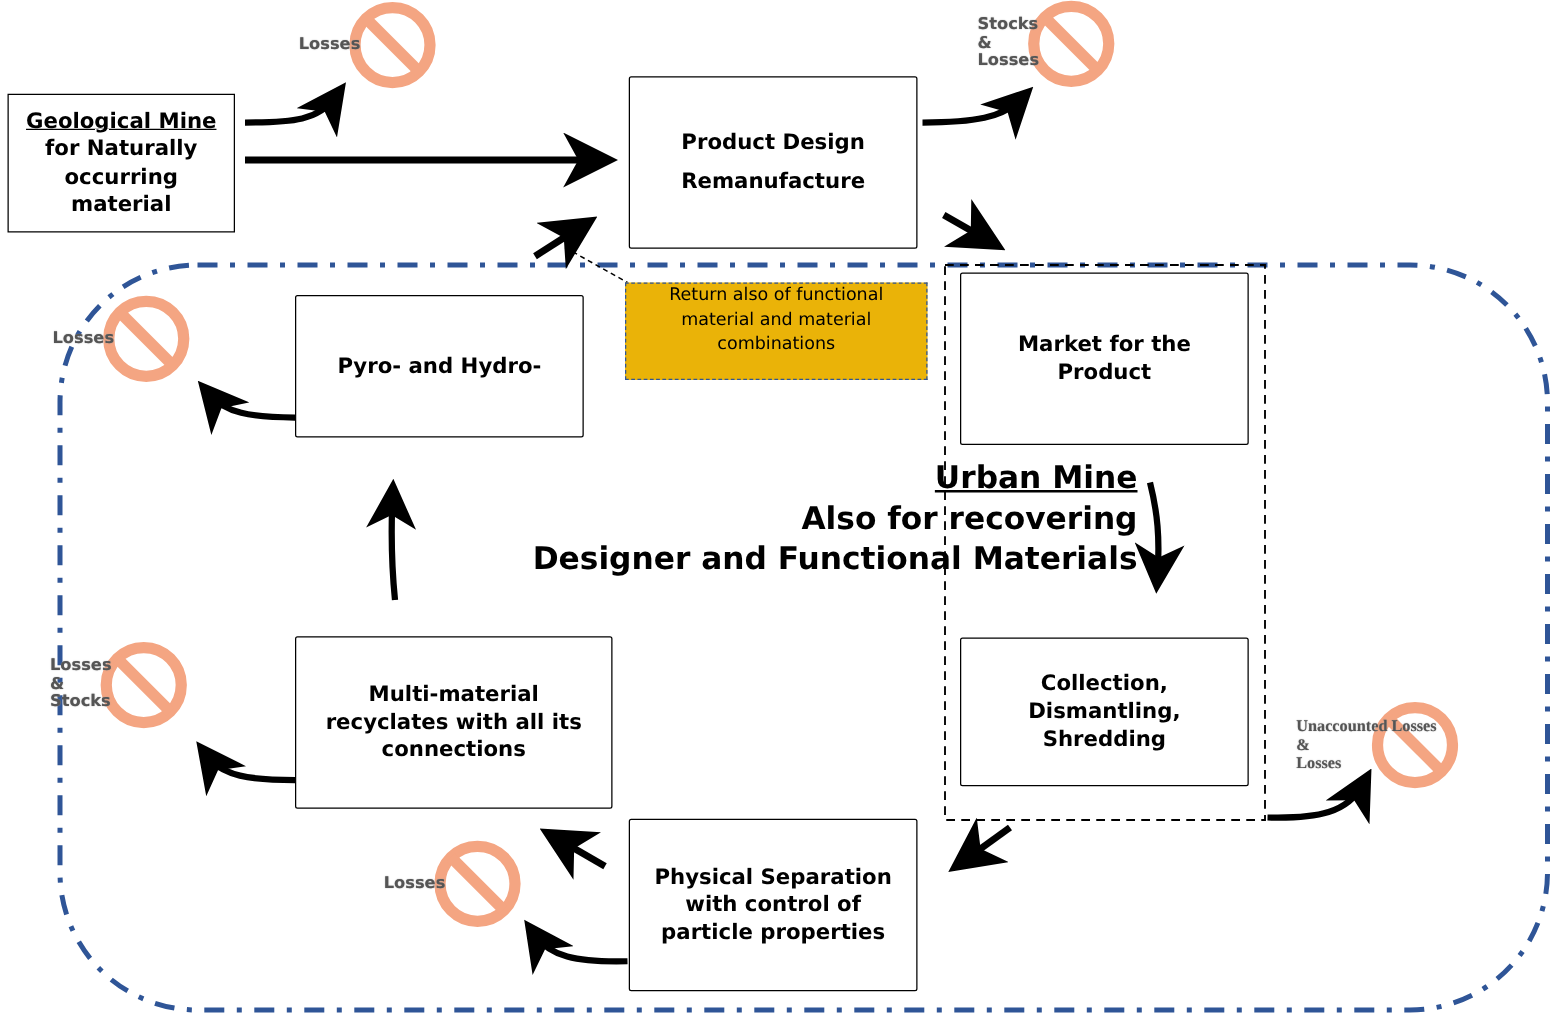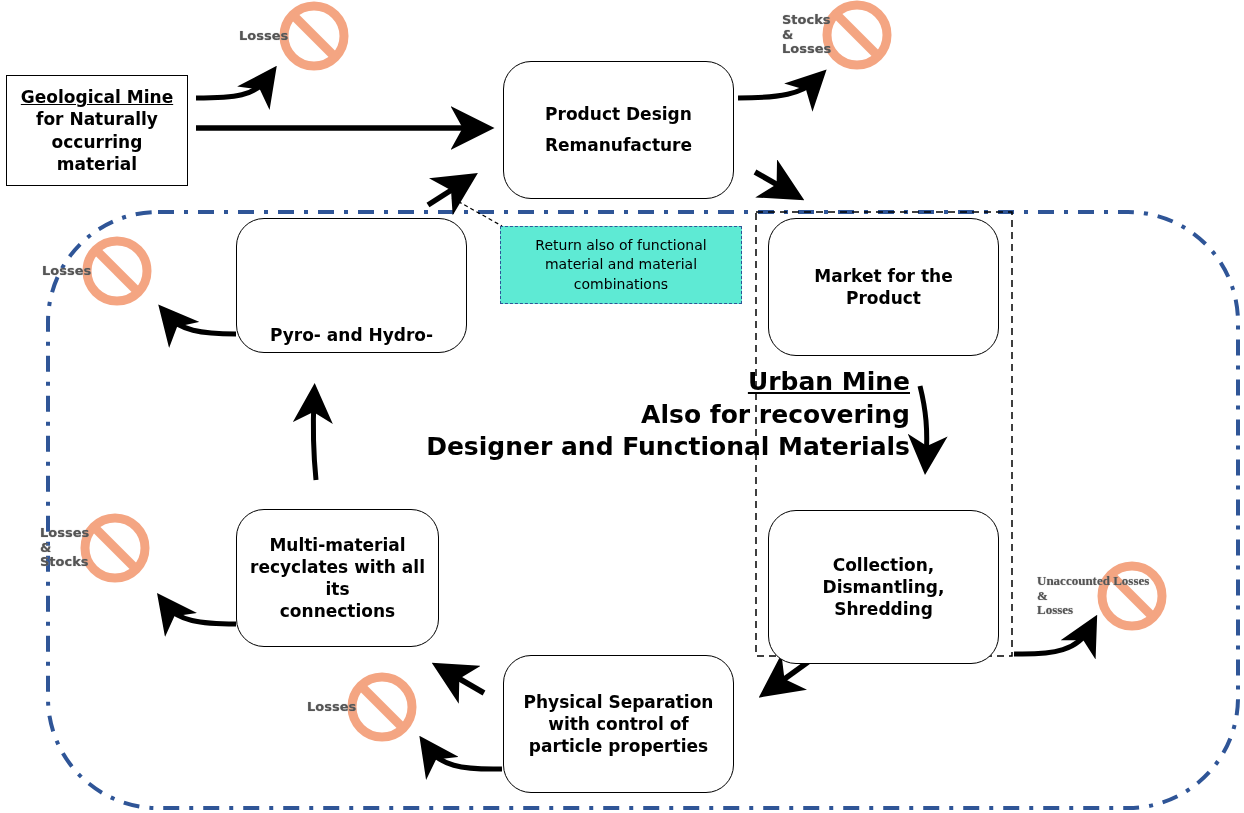--- a/index.html
+++ b/index.html
@@ -1,29 +1,29 @@
 <!DOCTYPE html>
 <html><head>
 <meta charset="utf-8">
 <style>
   html, body { margin: 0; padding: 0; background: #ffffff; }
   body { width: 1244px; height: 813px; position: relative; overflow: hidden;
          font-family: "DejaVu Sans", "Liberation Sans", sans-serif; color: #000; }
   #canvas { position: absolute; left: 0; top: 0; width: 1244px; height: 813px; }
   .box { position: absolute; box-sizing: border-box; background: #fff;
-         border: 1.6px solid #000; border-radius: 28px;
+         border: 1.6px solid #000; border-radius: 2px;
          display: flex; align-items: center; justify-content: center;
          text-align: center; font-weight: bold; font-size: 17px; line-height: 1.3;
          padding: 6px; }
   .box.square { border-radius: 0; }
   .box .lines { display: flex; flex-direction: column; }
   .u { text-decoration: underline; }
   .note { position: absolute; box-sizing: border-box; border: 1.3px dashed #2f5597;
-          background: #5eead4; text-align: center; font-size: 14px; line-height: 1.4;
-          display: flex; align-items: center; justify-content: center; font-weight: normal; }
+          background: #eab308; text-align: center; font-size: 14px; line-height: 1.4;
+          display: flex; justify-content: center; font-weight: normal; }
   .center-title { position: absolute; text-align: right; font-weight: bold; font-size: 25px; line-height: 1.3; }
   .loss { position: absolute; width: 70px; height: 70px; }
   .loss svg { position: absolute; left: 0; top: 0; }
   .loss .lbl { position: absolute; left: -40px; right: -40px; top: 0; bottom: 0;
                display: flex; flex-direction: column; align-items: flex-start; justify-content: center;
                font-weight: bold; font-size: 13px; line-height: 1.15; color: #555;
                text-shadow: 0 0 1px #999; }
 </style>
 </head>
 <body>
@@ -71,45 +71,45 @@
   </div>
 </div>
 
 <div class="box" style="left:768px;top:218px;width:231px;height:138px;">
   <div class="lines">
     <span>Market for the</span>
     <span>Product</span>
   </div>
 </div>
 
-<div class="box" style="left:768px;top:510px;width:231px;height:154px;justify-content:center;">
+<div class="box" style="left:768px;top:510px;width:231px;height:119px;justify-content:center;">
   <div class="lines">
     <span>Collection,</span>
     <span>Dismantling,</span>
     <span>Shredding</span>
   </div>
 </div>
 
 <div class="box" style="left:503px;top:655px;width:231px;height:138px;">
   <div class="lines">
     <span>Physical Separation</span>
     <span>with control of</span>
     <span>particle properties</span>
   </div>
 </div>
 
-<div class="box" style="left:236px;top:509px;width:203px;height:138px;">
+<div class="box" style="left:236px;top:509px;width:254px;height:138px;">
   <div class="lines">
     <span>Multi-material</span>
     <span>recyclates with all its</span>
     <span>connections</span>
   </div>
 </div>
 
-<div class="box" style="left:236px;top:218px;width:231px;height:135px;align-items:flex-end;">
+<div class="box" style="left:236px;top:236px;width:231px;height:114px;">
   <div class="lines">
     <span>Pyro- and Hydro-</span>
   </div>
 </div>
 
 <div class="note" style="left:500px;top:226px;width:242px;height:78px;">
   <div class="lines" style="display:flex;flex-direction:column;">
     <span>Return also of functional</span>
     <span>material and material</span>
     <span>combinations</span>

